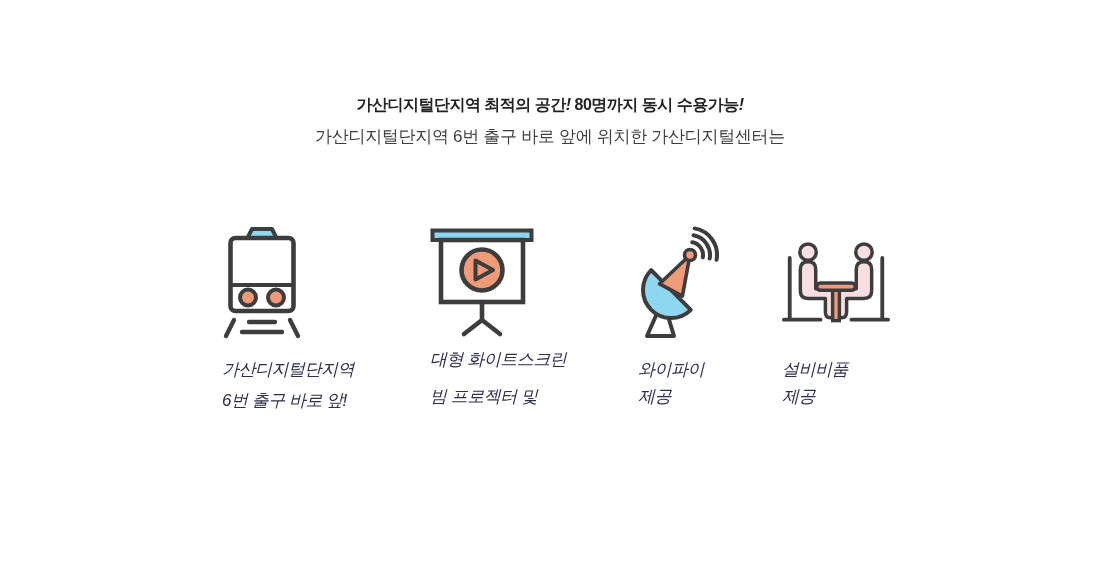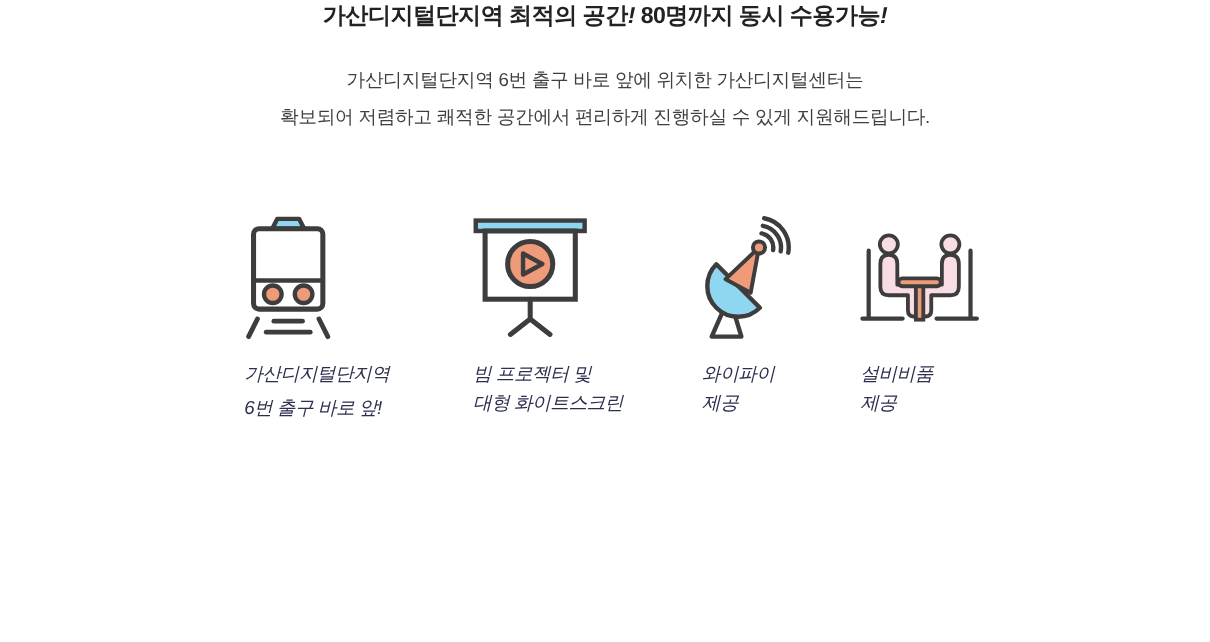--- a/index.html
+++ b/index.html
@@ -10,30 +10,30 @@
     --icon-blue:#8fd6f1;
     --icon-salmon:#ef9b79;
     --icon-pink:#f8dee2;
     --page-bg:#ffffff;
   }
   *{margin:0;padding:0;box-sizing:border-box;}
   html,body{width:1100px;height:584px;background:var(--page-bg);overflow:hidden;}
   body{font-family:"Liberation Sans","DejaVu Sans",sans-serif;color:var(--body-text);}
   .section{width:1100px;height:584px;text-align:center;}
   h1.title{
-    font-size:21px;
+    margin-top:90px;
+    font-size:16px;
     font-weight:700;
     line-height:30px;
     letter-spacing:-0.5px;
     color:var(--heading-text);
     white-space:nowrap;
   }
   h1.title .bang{font-style:italic;}
   .intro{
-    margin-top:26px;
     font-size:17px;
     line-height:34px;
     letter-spacing:-0.3px;
     color:var(--body-text);
   }
   .intro-line{white-space:nowrap;}
   .features{
     margin-top:66px;
     display:flex;
     justify-content:center;
@@ -67,21 +67,20 @@
 </style>
 </head>
 <body>
 
 <div class="section">
 
   <h1 class="title"><span>가산디지털단지역 최적의 공간</span><span class="bang">!</span><span> 80명까지 동시 수용가능</span><span class="bang">!</span></h1>
 
   <div class="intro">
     <div class="intro-line">가산디지털단지역 6번 출구 바로 앞에 위치한 가산디지털센터는</div>
-    <div class="intro-line">확보되어 저렴하고 쾌적한 공간에서 편리하게 진행하실 수 있게 지원해드립니다.</div>
   </div>
 
   <div class="features">
 
     <div class="feature w-lg">
       <div class="icon-box">
         <svg width="80" height="114" viewBox="0 0 80 114">
           <path class="ol f-blue" d="M30 3 L50 3 L54.5 12 L25.5 12 Z" stroke-width="4" stroke-linejoin="round"></path>
           <rect class="ol f-white" x="8.5" y="12" width="63" height="73" rx="5" stroke-width="4.6"></rect>
           <line class="ol" x1="8.5" y1="59" x2="71.5" y2="59" stroke-width="4"></line>
@@ -100,22 +99,22 @@
     <div class="feature w-lg">
       <div class="icon-box">
         <svg width="104" height="112" viewBox="0 0 104 112">
           <rect class="ol f-blue" x="2.5" y="3.5" width="99" height="9.5" stroke-width="4"></rect>
           <rect class="ol f-white" x="11" y="13" width="82" height="62" stroke-width="4.6"></rect>
           <circle class="ol f-salmon" cx="52" cy="43" r="20.5" stroke-width="4.6"></circle>
           <path class="ol f-none" d="M45.5 33.5 L63 43 L45.5 52.5 Z" stroke-width="4" stroke-linejoin="round"></path>
           <path class="ol f-none" d="M52 75 L52 93 M52 93 L34 107 M52 93 L70 107" stroke-width="4.6" stroke-linecap="round"></path>
         </svg>
       </div>
+      <div class="feature-label" style="margin-top:0">대형 화이트스크린</div>
       <div class="feature-label">빔 프로젝터 및</div>
-      <div class="feature-label" style="margin-top:0">대형 화이트스크린</div>
     </div>
 
     <div class="feature w-sm">
       <div class="icon-box">
         <svg width="92" height="116" viewBox="0 0 92 116">
           <path class="ol f-none" d="M54.3 17.2 A13 13 0 0 1 64.8 32.3" stroke-width="4" stroke-linecap="round"></path>
           <path class="ol f-none" d="M55.5 10.3 A20 20 0 0 1 71.7 33.5" stroke-width="4" stroke-linecap="round"></path>
           <path class="ol f-none" d="M56.7 3.4 A27 27 0 0 1 78.6 34.7" stroke-width="4" stroke-linecap="round"></path>
           <path class="ol f-white" d="M20 86 L9 111 L36 111 L29 88 Z" stroke-width="4" stroke-linejoin="round"></path>
           <g transform="translate(33 65) rotate(45)">

